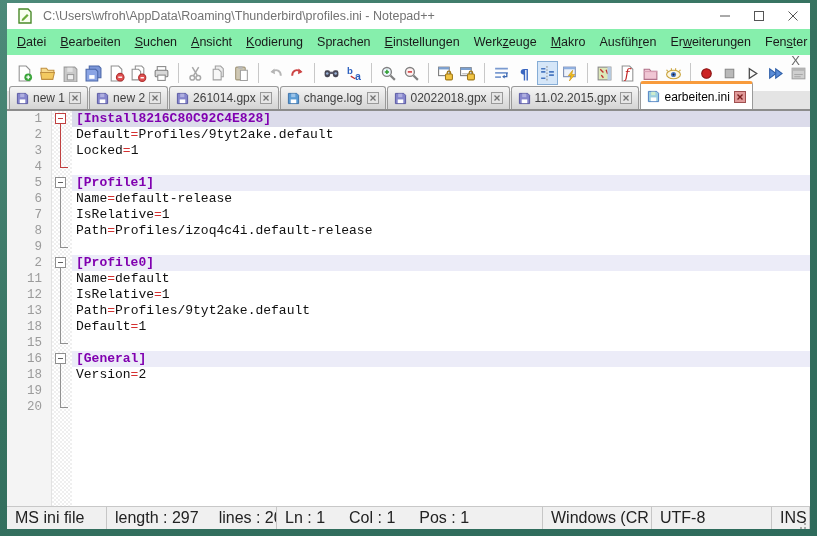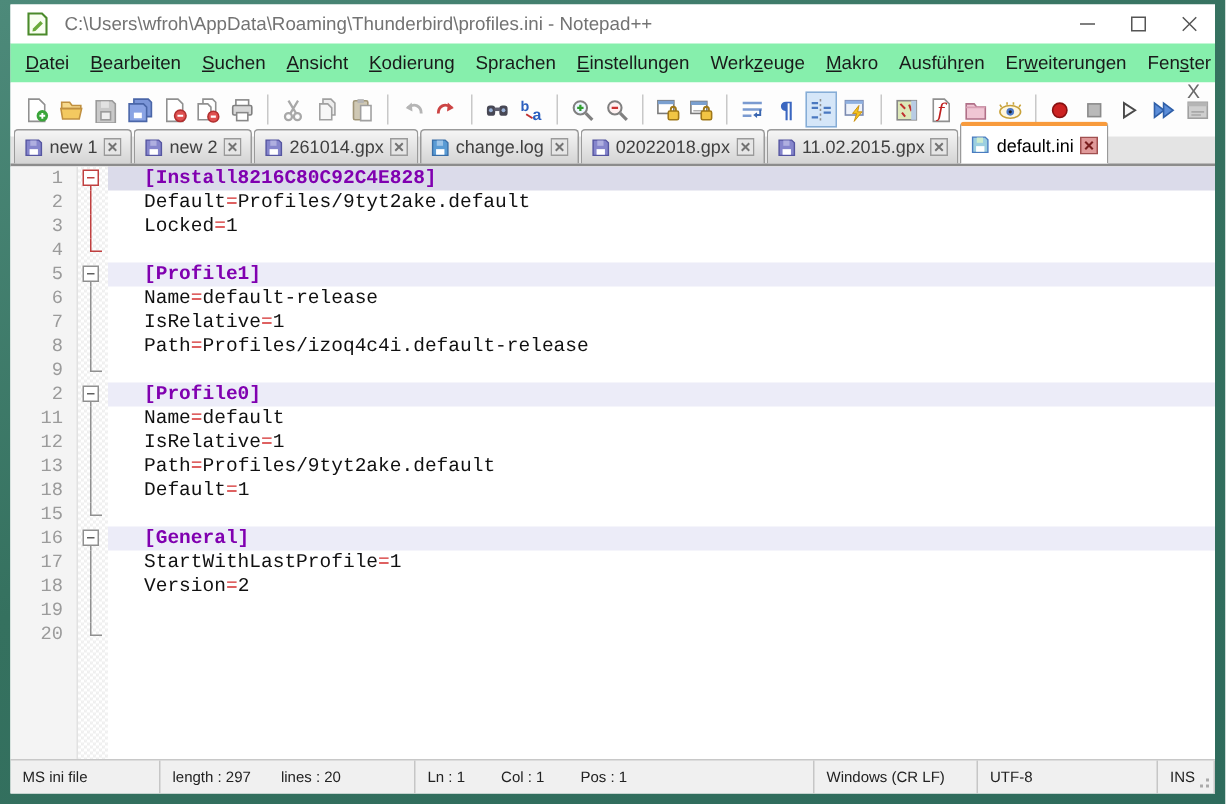--- a/index.html
+++ b/index.html
@@ -42,39 +42,39 @@
   .editor{flex:1 1 auto;position:relative;background:#fff;font-family:"Liberation Mono","DejaVu Sans Mono",monospace;font-size:13px;overflow:hidden;}
   .col-num{position:absolute;left:0;top:0;bottom:0;width:44px;background:#F4F4F4;border-right:1px solid #E2E2E2;}
   .col-fold{position:absolute;left:45px;top:0;bottom:0;width:20px;background:#fff;
     background-image:linear-gradient(45deg,#efefef 25%,transparent 25%,transparent 75%,#efefef 75%),
                      linear-gradient(45deg,#efefef 25%,transparent 25%,transparent 75%,#efefef 75%);
     background-size:4px 4px;background-position:0 0,2px 2px;}
   .lines{position:relative;}
   .row{height:16px;display:flex;align-items:center;}
   .ln{width:44px;flex:0 0 auto;padding-right:9px;box-sizing:border-box;text-align:right;color:#9b9b9b;font-size:12.5px;}
   .fold{width:21px;flex:0 0 auto;position:relative;height:16px;}
-  .txt{flex:1;padding-left:24px;white-space:pre;color:#101010;height:16px;line-height:16px;}
+  .txt{flex:1;padding-left:4px;white-space:pre;color:#101010;height:16px;line-height:16px;}
   .row.secrow .txt{background:#ECECF8;}
   .row.cur .txt{background:#DBDBEA;}
   .sec{color:#8000B0;font-weight:bold;}
   .eq{color:#D43030;}
   .fbox{position:absolute;left:4px;top:2px;width:11px;height:11px;background:#fff;border:1px solid #909090;box-sizing:border-box;}
   .fbox::after{content:"";position:absolute;left:2px;right:2px;top:4px;height:1px;background:#606060;}
   .fbox.red{border-color:#C04040;}
   .fbox.red::after{background:#C04040;}
   .fline{position:absolute;left:9px;width:1px;background:#909090;}
   .fline.red{background:#C04040;}
   .fl-start{top:13px;bottom:0;}
   .fl-mid{top:0;bottom:0;}
   .fl-endv{top:0;height:9px;}
   .fl-endh{position:absolute;left:9px;top:8px;width:8px;height:1px;background:#909090;}
   .fl-endh.red{background:#C04040;}
 
   
-  .statusbar{height:22px;background:#F0F0F0;border-top:1px solid #C8C8C8;display:flex;align-items:center;font-size:10px;color:#222;flex:0 0 auto;position:relative;}
+  .statusbar{height:22px;background:#F0F0F0;border-top:1px solid #C8C8C8;display:flex;align-items:center;font-size:16px;color:#222;flex:0 0 auto;position:relative;}
   .scell{height:100%;display:flex;align-items:center;border-right:1px solid #C6C6C6;padding-left:8px;box-sizing:border-box;white-space:nowrap;overflow:hidden;}
   .scell:last-child{border-right:none;}
   .c1{width:100px;}.c2{width:170px;gap:20px;}.c3{width:266px;gap:24px;}.c4{width:109px;}.c5{width:120px;}.c6{flex:1;}
   .grip{position:absolute;right:3px;bottom:3px;width:10px;height:10px;}
 </style>
 </head>
 <body>
 
 <div class="window">
   <div class="inner">
@@ -440,21 +440,21 @@
           </span>
         </div>
         <div class="tab active">
           <span class="ticon">
             <svg viewBox="0 0 14 14">
               <path d="M1.5 1.5h9l2 2v9h-11z" fill="#9ccfe0" stroke="#4a7cc0"></path>
               <rect x="4" y="8" width="6" height="4" fill="#fff"></rect>
               <rect x="4.5" y="1.8" width="4.5" height="3.8" fill="#cdeccd"></rect>
             </svg>
           </span>
-          <span>default.ini</span>
+          <span>earbeiten.ini</span>
           <span class="tclose">
             <svg viewBox="0 0 12 12">
               <rect x="0.5" y="0.5" width="11" height="11" fill="#e09a9a" stroke="#a05050"></rect>
               <path d="M3.5 3.5l5 5M8.5 3.5l-5 5" stroke="#7a1f1f" stroke-width="1.4"></path>
             </svg>
           </span>
         </div>
       </div>
 
     <div class="editor">
@@ -572,27 +572,20 @@
             </span>
             <span class="txt"></span>
           </div>
           <div class="row secrow">
             <span class="ln">16</span>
             <span class="fold">
               <span class="fbox"></span>
               <span class="fline fl-start"></span>
             </span>
             <span class="txt"><span class="sec">[General]</span></span>
-          </div>
-          <div class="row">
-            <span class="ln">17</span>
-            <span class="fold">
-              <span class="fline fl-mid"></span>
-            </span>
-            <span class="txt"><span>StartWithLastProfile</span><span class="eq">=</span><span>1</span></span>
           </div>
           <div class="row">
             <span class="ln">18</span>
             <span class="fold">
               <span class="fline fl-mid"></span>
             </span>
             <span class="txt"><span>Version</span><span class="eq">=</span><span>2</span></span>
           </div>
           <div class="row">
             <span class="ln">19</span>

